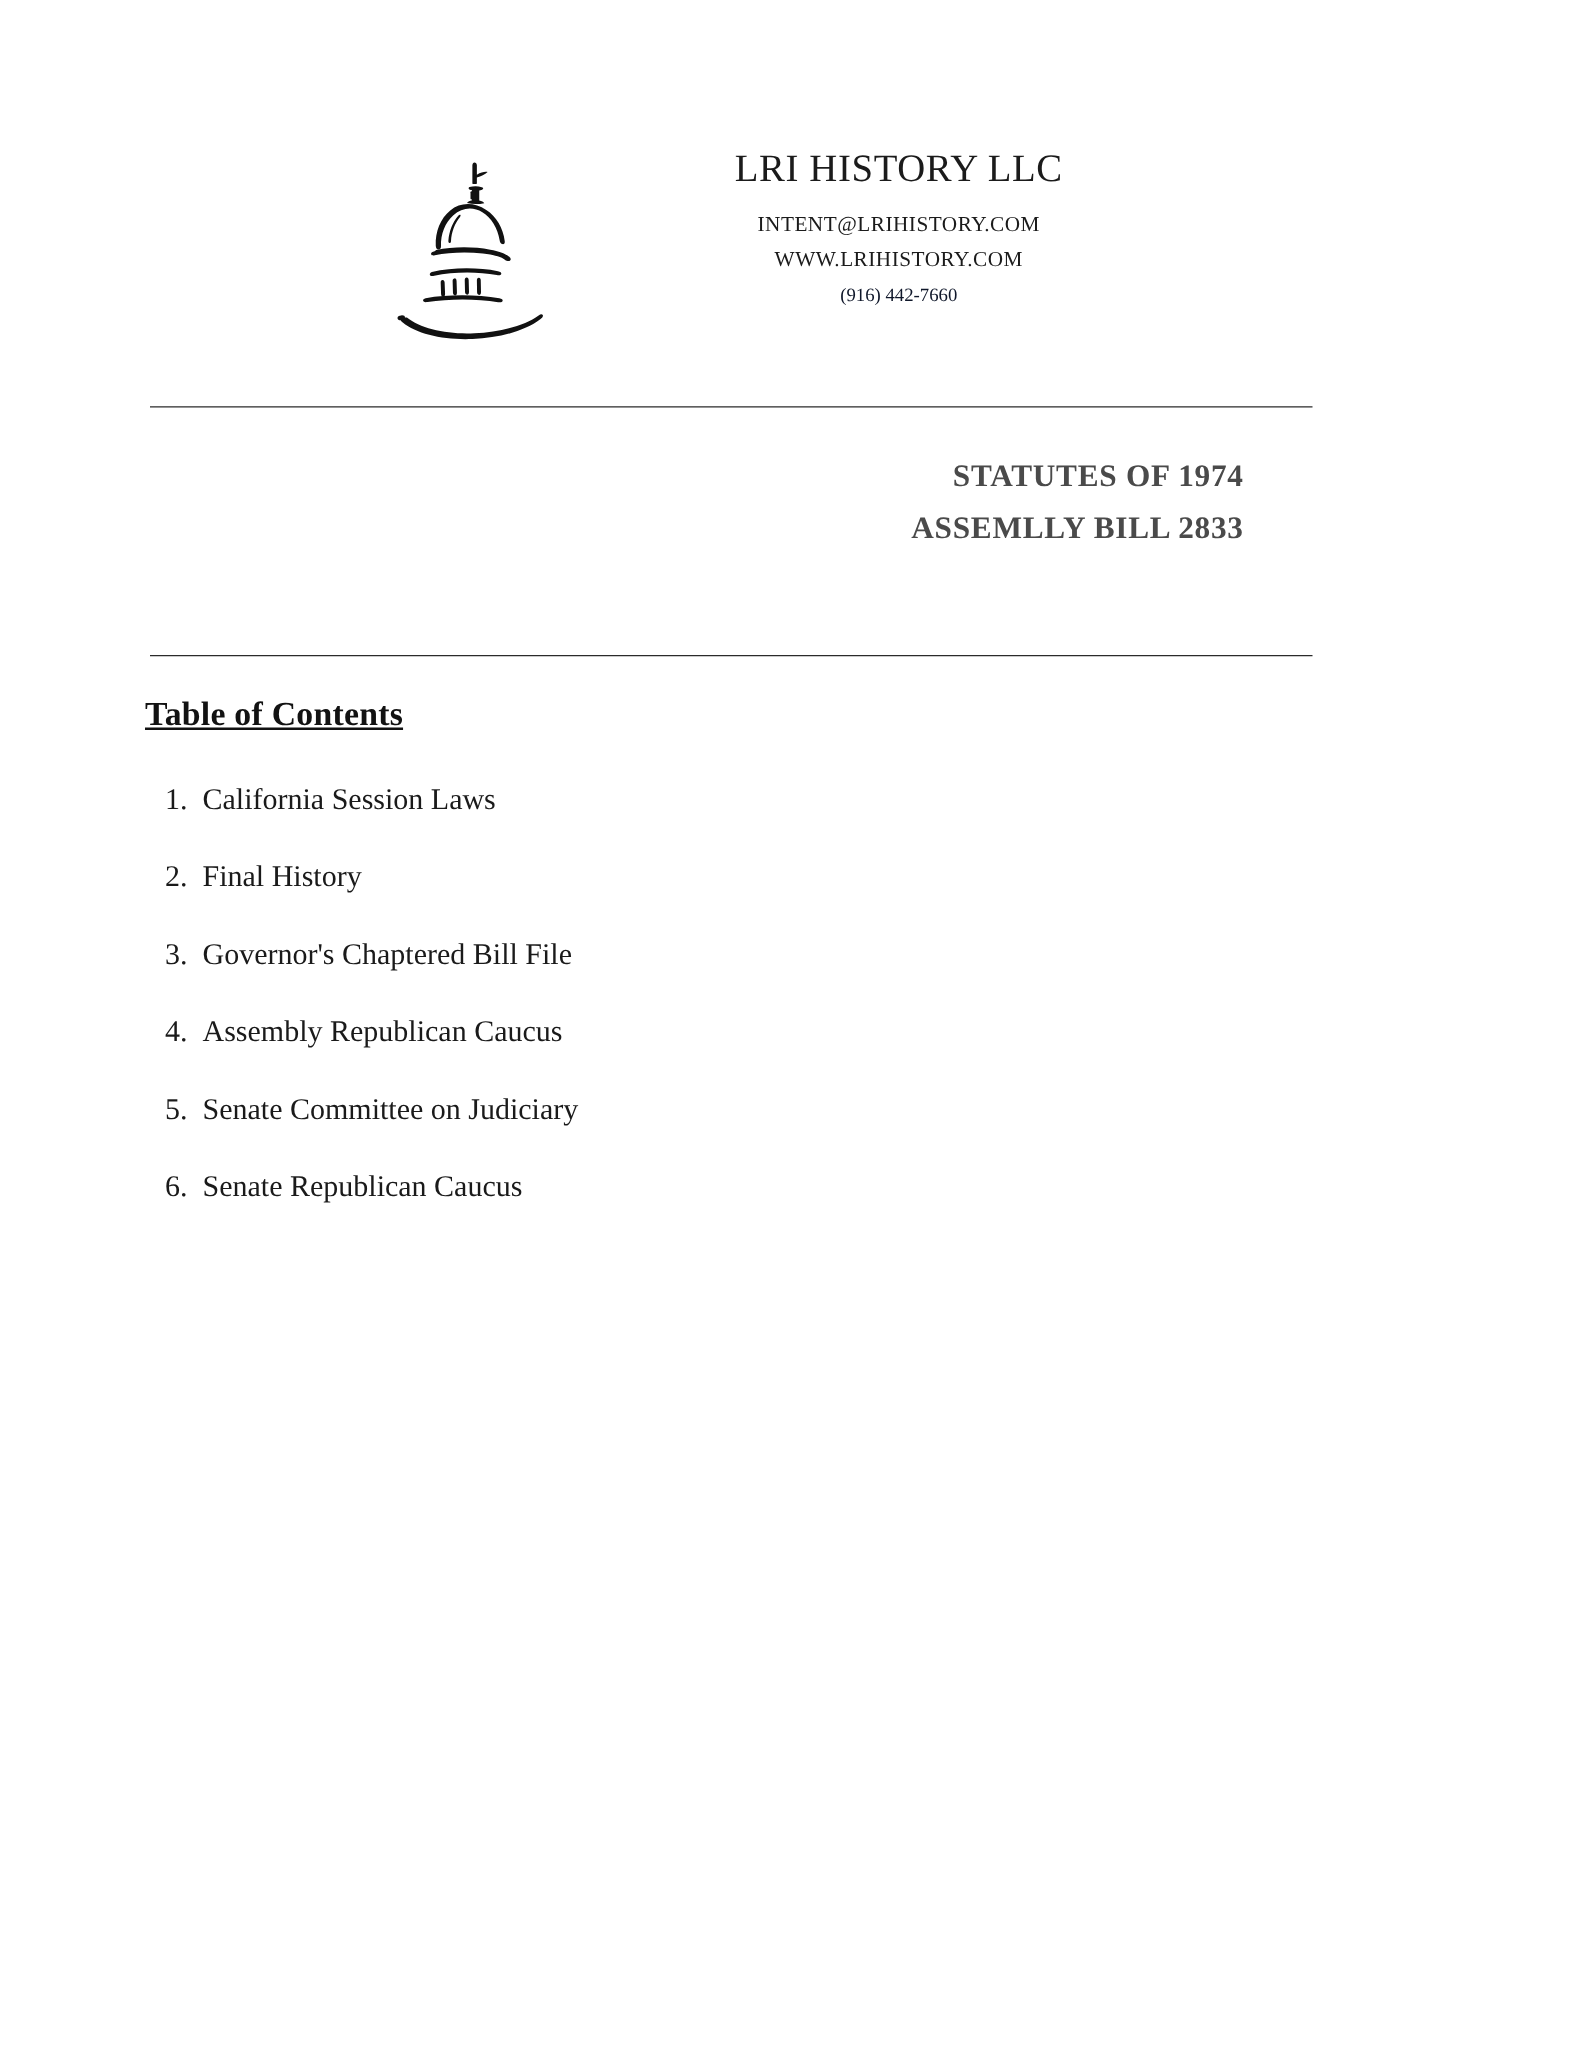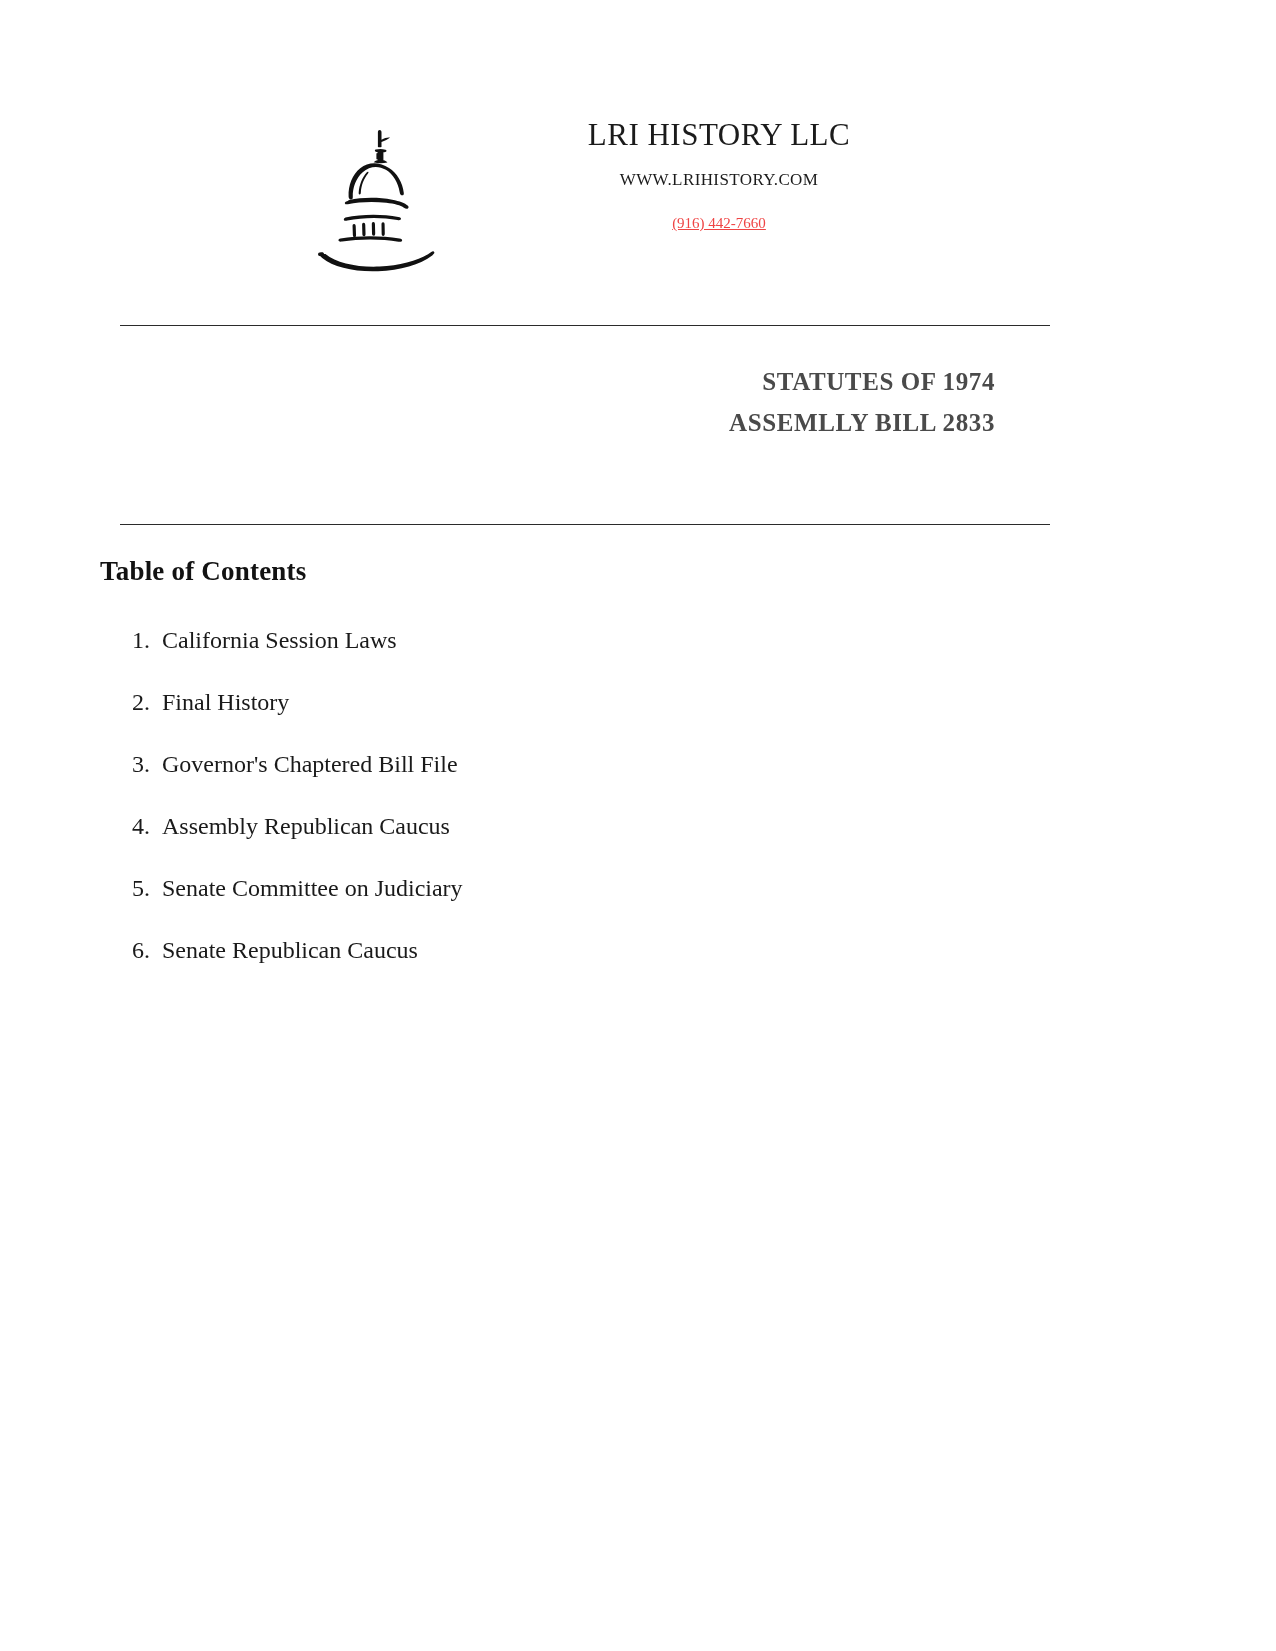--- a/index.html
+++ b/index.html
@@ -57,24 +57,23 @@
     white-space: nowrap;
   }
   .org-line {
     font-size: 17px;
     letter-spacing: 0.4px;
     color: #1b1b1b;
     line-height: 1.65;
   }
   .org-phone {
     font-size: 15px;
-    color: #ef4444;
+    color: #0f172a;
     line-height: 1.8;
-    margin-top: 16px;
-    text-decoration: underline;
+    margin-top: 2px;
   }
 
   
   .rule {
     position: absolute;
     left: 120px;
     width: 930px;
     border-top: 1px solid #2b2b2b;
     height: 0;
   }
@@ -93,25 +92,26 @@
     font-size: 25px;
     letter-spacing: 0.6px;
     line-height: 1.62;
   }
   .title-block div { white-space: nowrap; }
 
   
   .toc-heading {
     position: absolute;
     top: 556px;
-    left: 100px;
+    left: 116px;
     font-size: 27px;
     font-weight: bold;
     color: #121212;
     letter-spacing: 0.2px;
+    text-decoration: underline;
   }
   .toc-list {
     position: absolute;
     top: 614px;
     left: 116px;
     width: 800px;
     margin: 0;
     padding: 0;
     list-style: none;
   }
@@ -166,20 +166,21 @@
           <path d="M20.5 130.0 c11.0 9.0 32.0 13.6 54.0 12.6 c21.0 -0.9 40.4 -6.4 51.4 -14.3 c1.6 -1.15 2.8 -1.2 3.3 -0.35 c0.5 0.9 -0.2 2.1 -2.0 3.5 c-11.8 9.0 -32.0 14.9 -54.2 15.8 c-23.0 0.95 -44.6 -4.0 -55.8 -13.2 c-1.6 -1.3 -2.1 -2.4 -1.4 -3.3 c0.7 -0.9 2.1 -0.85 4.7 -0.75 z"></path>
           <path d="M16.0 128.3 c2.0 -0.2 3.0 0.5 3.0 1.8 c0 1.3 -1.0 2.0 -2.9 2.1 c-2.0 0.1 -3.1 -0.55 -3.1 -1.85 c0 -1.25 1.0 -1.95 3.0 -2.05 z"></path>
 
           <path d="M35.5 114.5 c18.0 -3.0 41.0 -3.0 59.0 0.1 c2.0 0.35 2.9 1.1 2.6 2.1 c-0.3 1.0 -1.5 1.35 -3.6 1.0 c-17.2 -2.9 -39.2 -2.9 -56.4 -0.1 c-2.1 0.35 -3.3 0.0 -3.6 -1.0 c-0.3 -1.0 0.6 -1.75 2.0 -2.1 z"></path>
         </g>
       </svg>
     </div>
 
     <div class="org-block">
       <div class="org-name">LRI HISTORY LLC</div>
+      <div class="org-line">INTENT@LRIHISTORY.COM</div>
       <div class="org-line">WWW.LRIHISTORY.COM</div>
       <div class="org-phone">(916) 442-7660</div>
     </div>
 
   </div>
 
   <div class="rule rule-top"></div>
 
   <div class="title-block">
     <div>STATUTES OF 1974</div>

